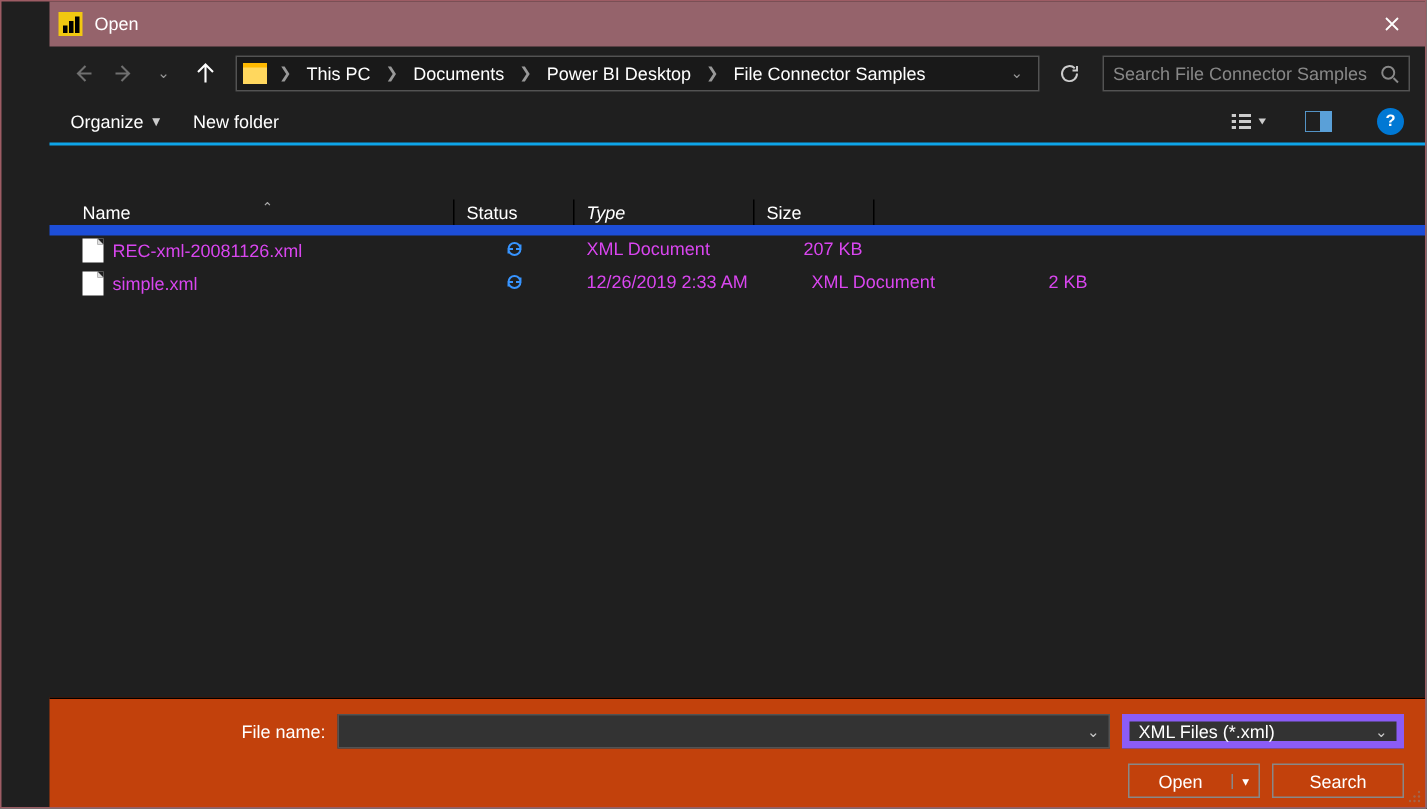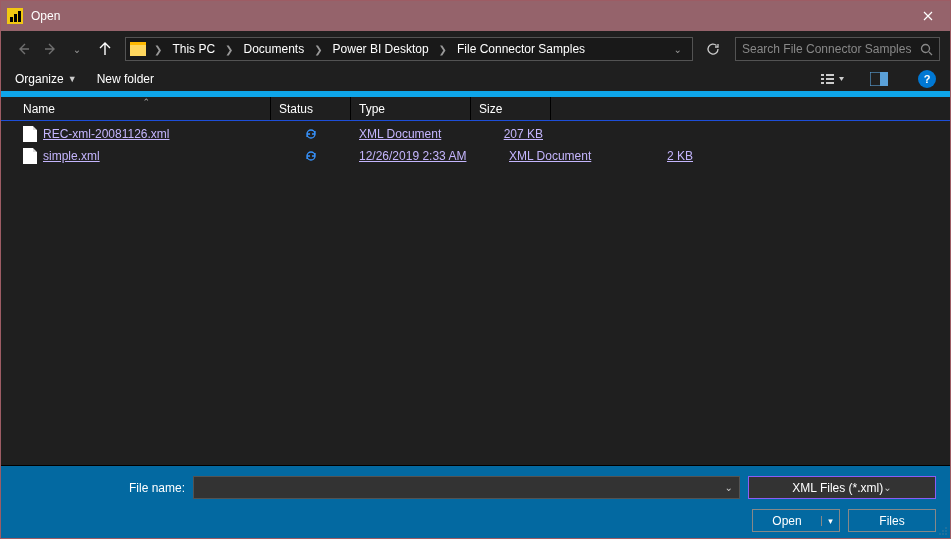--- a/index.html
+++ b/index.html
@@ -5,20 +5,21 @@
   * { box-sizing: border-box; margin: 0; padding: 0; font-family: "Segoe UI", sans-serif; font-size: 12px; }
   body { background: #fff; }
   .win {
     width: 951px; height: 539px;
     background: #1f1f1f;
     border: 1px solid #9d5c64;
     position: relative;
     color: #fff;
     display: flex;
     flex-direction: column;
+    padding-left: 32px;
   }
   .titlebar {
     height: 30px;
     background: #95636b;
     display: flex;
     align-items: center;
     padding: 0 0 0 6px;
     color: #fff;
   }
   .titlebar .app-icon {
@@ -88,106 +89,106 @@
   }
   .searchbox input::placeholder { color: #888; }
   .searchbox .mag { width:14px; height:14px; display:flex; align-items:center; justify-content:center;}
 
   .toolbar {
     height: 30px;
     display: flex;
     align-items: center;
     padding: 0 14px;
     gap: 20px;
-    border-bottom: 6px solid #0ea5e9;
+    border-bottom: 2px solid #0ea5e9;
   }
   .toolbar .org { display:flex; align-items:center; gap:4px; color:#fff;}
   .toolbar .spacer { flex:1; }
   .toolbar .viewbtn {
     width: 26px; height: 22px;
     display: flex; align-items: center; justify-content: center;
   }
   .toolbar .help {
     width: 18px; height: 18px; border-radius: 50%;
     background: #0078d4; color:#fff;
     display:flex; align-items:center; justify-content:center;
     font-weight:bold; font-size:11px;
     margin-left:6px;
   }
 
   .columns {
     height: 24px;
     display: flex;
     align-items: center;
-    border-bottom: 1px solid #1d4ed8;
+    border-bottom: 7px solid #1d4ed8;
     color: #fff;
     padding-left: 14px;
+    margin-top: 36px;
   }
   .columns > div {
     border-right: 1px solid #000;
     height: 100%;
     display: flex; align-items: center;
     padding: 0 8px;
   }
   .col-name   { width: 256px; }
   .col-status { width: 80px; }
   .col-date   { width: 150px; }
-  .col-type   { width: 120px; }
+  .col-type   { width: 120px; font-style: italic; }
   .col-size   { width: 80px; justify-content:flex-start;}
   .sort-caret { font-size:9px; color:#aaa; margin:0 auto; position:relative; top:-9px;}
 
   .filelist {
     flex:1;
     overflow:auto;
     padding-top:2px;
   }
   .row {
     display:flex;
-    align-items:center;
+    align-items:flex-start;
     height:22px;
     padding-left:14px;
-    color:#c4b5fd;
-    text-decoration:underline;
+    color:#d946ef;
   }
   .row > div { padding: 0 8px; }
   .row .c-name { width:256px; display:flex; align-items:center; gap:6px;}
   .row .c-status { width:80px; display:flex; justify-content:center; color:#3794ff;}
   .row .c-date { width:150px; }
   .row .c-type { width:120px; }
   .row .c-size { width:80px; text-align:right; }
   .file-icon {
     width:14px; height:16px;
     background:#fff;
     position:relative;
   }
   .file-icon::after {
     content:""; position:absolute; right:0; top:0;
     border-top:4px solid #1f1f1f; border-left:4px solid #ddd;
   }
 
   .footer {
     border-top: 1px solid #000;
     padding: 10px 14px 6px 14px;
-    background: #0369a1;
+    background: #c2410c;
   }
   .fn-row { display:flex; align-items:center; gap:8px; margin-bottom:10px;}
   .fn-label { width: 170px; text-align:right; color:#fff;}
   .fn-input {
     flex:1; height:23px;
     border:1px solid #535353;
     background:#333;
     display:flex; align-items:center;
   }
   .fn-input input { flex:1; background:transparent; border:none; outline:none; color:#fff; padding:0 6px;}
   .fn-input .caret { color:#ccc; padding:0 6px; font-size:10px;}
   .filter {
     width: 188px; height:23px;
-    border:1px solid #8b5cf6;
+    border:5px solid #8b5cf6;
     background:#333;
-    display:flex; align-items:center; justify-content:center;
+    display:flex; align-items:center; justify-content:space-between;
     padding:0 6px; color:#fff;
   }
   .btn-row { display:flex; justify-content:flex-end; gap:8px;}
   .btn {
     height:23px;
     border:1px solid #888;
     background:transparent; color:#fff;
     display:flex; align-items:center; justify-content:center;
   }
   .btn.split { width:88px; display:flex;}
@@ -356,21 +357,21 @@
       <div class="filter">
         <span>XML Files (*.xml)</span>
         <span style="font-size:10px;color:#ccc;">⌄</span>
       </div>
     </div>
     <div class="btn-row">
       <div class="btn split">
         <div class="main">Open</div>
         <div class="drop">▾</div>
       </div>
-      <div class="btn cancel">Files</div>
+      <div class="btn cancel">Search</div>
     </div>
   </div>
 
   <svg class="resize-grip" viewBox="0 0 10 10">
     <circle cx="8" cy="2" r="0.8" fill="#888"></circle>
       <circle cx="8" cy="5" r="0.8" fill="#888"></circle>
       <circle cx="8" cy="8" r="0.8" fill="#888"></circle>
     <circle cx="5" cy="5" r="0.8" fill="#888"></circle>
       <circle cx="5" cy="8" r="0.8" fill="#888"></circle>
     <circle cx="2" cy="8" r="0.8" fill="#888"></circle>

